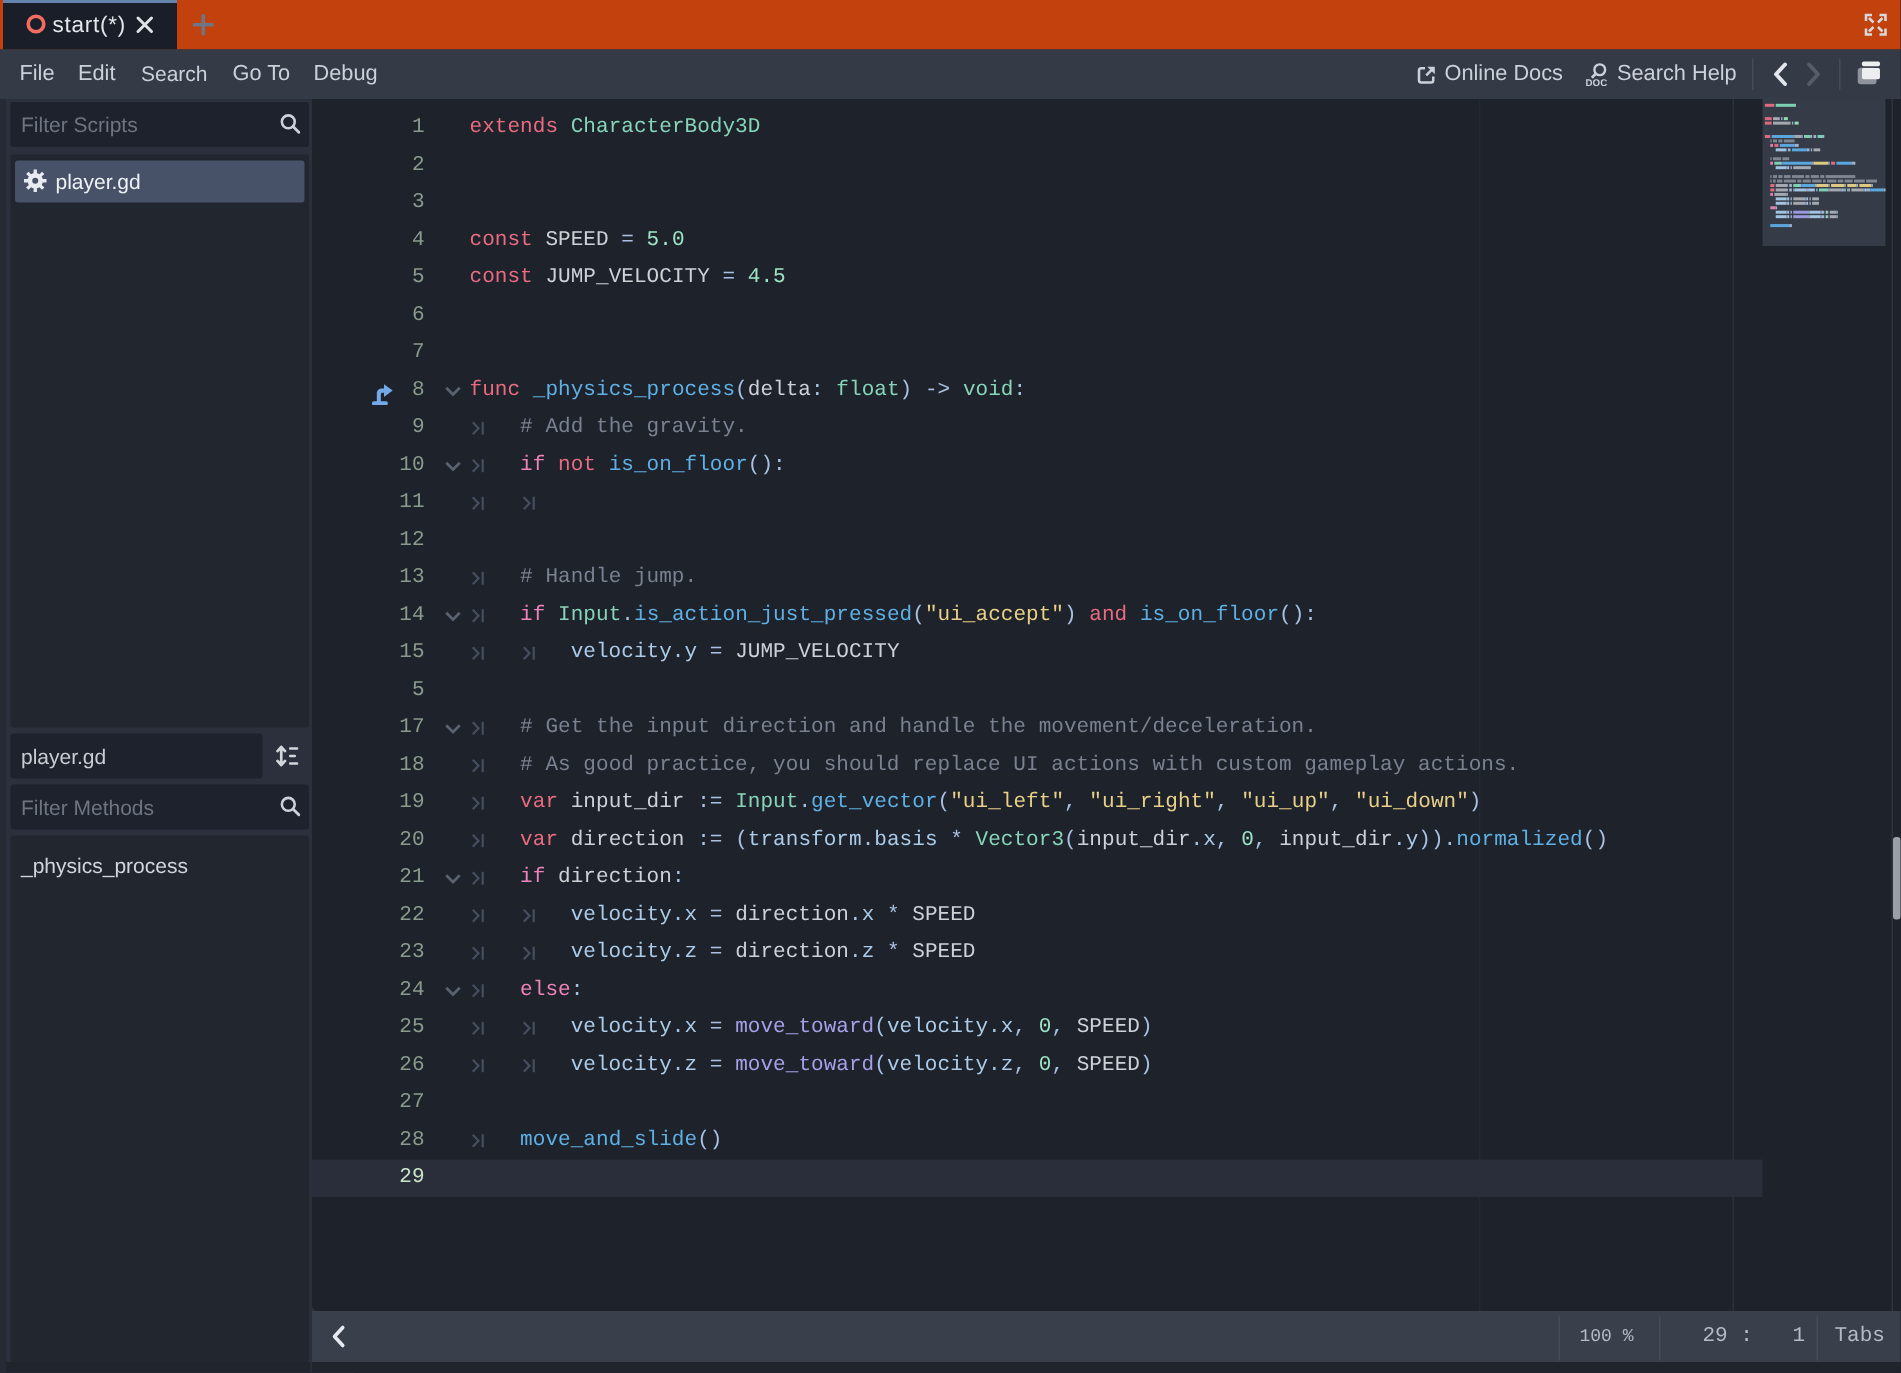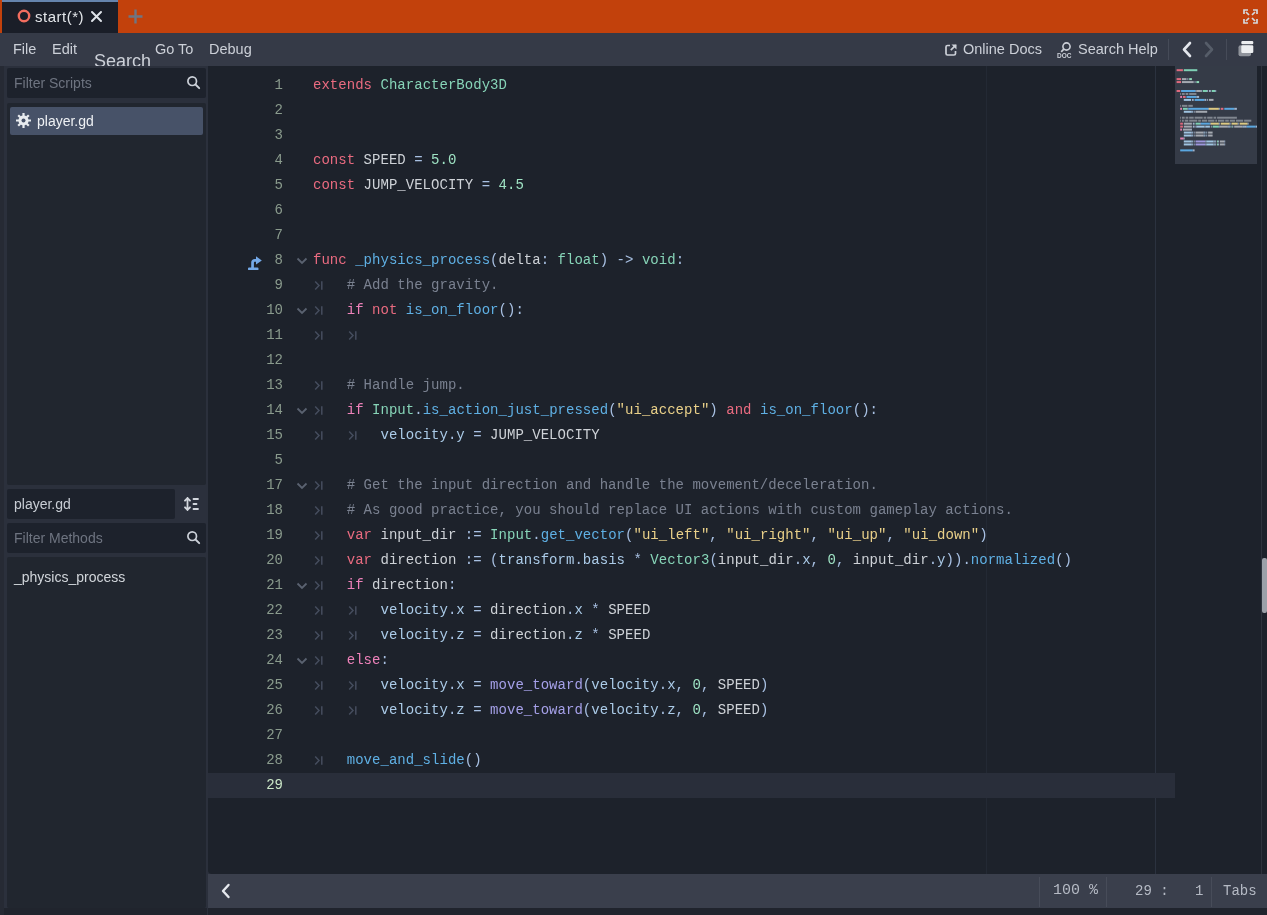--- a/index.html
+++ b/index.html
@@ -15,21 +15,21 @@
     <svg class="abs" style="left:1242px;top:8px" width="17" height="17" viewBox="0 0 17 17">
       <g stroke="#d6dade" stroke-width="1.7" fill="#d6dade">
         <path d="M2 6 V2 H6 M11 2 H15 V6 M15 11 V15 H11 M6 15 H2 V11" fill="none"></path>
         <path d="M4 4 L7 7 M13 4 L10 7 M13 13 L10 10 M4 13 L7 10"></path>
       </g>
     </svg>
   </div>
 <div class="abs" style="left:0;top:33px;width:1267px;height:33px;background:#353a47">
     <div class="abs" style="left:13px;top:0;height:33px;line-height:33px;font-size:14.5px;color:#ccd0d8">File</div>
     <div class="abs" style="left:52px;top:0;height:33px;line-height:33px;font-size:14.5px;color:#ccd0d8">Edit</div>
-    <div class="abs" style="left:94px;top:12px;height:33px;line-height:33px;font-size:18px;color:#ccd0d8">Search</div>
+    <div class="abs" style="left:94px;top:0;height:33px;line-height:33px;font-size:14px;color:#ccd0d8">Search</div>
     <div class="abs" style="left:155px;top:0;height:33px;line-height:33px;font-size:14.5px;color:#ccd0d8">Go To</div>
     <div class="abs" style="left:209px;top:0;height:33px;line-height:33px;font-size:14.5px;color:#ccd0d8">Debug</div>
     <svg class="abs" style="left:944px;top:10px" width="14" height="14" viewBox="0 0 14 14">
       <path d="M6 2.5 H3.5 A1.5 1.5 0 0 0 2 4 V10.5 A1.5 1.5 0 0 0 3.5 12 H10 A1.5 1.5 0 0 0 11.5 10.5 V8" fill="none" stroke="#ccd0d8" stroke-width="1.7"></path>
       <path d="M7.5 1.5 H12.5 V6.5 Z" fill="#ccd0d8"></path>
       <path d="M11.8 2.2 L6.8 7.2" stroke="#ccd0d8" stroke-width="1.7"></path>
     </svg>
     <div class="abs" style="left:963px;top:0;height:33px;line-height:33px;font-size:14.5px;color:#ccd0d8">Online Docs</div>
     <svg class="abs" style="left:1056px;top:8px" width="18" height="18" viewBox="0 0 18 18">
       <circle cx="10.5" cy="5.5" r="3.6" fill="none" stroke="#ccd0d8" stroke-width="1.6"></circle>
@@ -452,17 +452,17 @@
   </svg>
 <div class="abs" style="left:1261px;top:66px;width:1px;height:808px;background:#2e333d"></div>
 <div class="abs" style="left:1262px;top:558px;width:5px;height:55px;background:#9ba0a8;border-radius:2px"></div>
 <div class="abs" style="left:208px;top:874px;width:1059px;height:34px;background:#3a3f4c">
     <svg class="abs" style="left:12px;top:9px" width="11" height="16" viewBox="0 0 11 16">
       <path d="M8.5 2 L3 8 L8.5 14" fill="none" stroke="#e6e9ee" stroke-width="2.4" stroke-linecap="round" stroke-linejoin="round"></path>
     </svg>
     <div class="abs" style="left:831px;top:3px;width:1px;height:30px;background:#474c59"></div>
     <div class="abs" style="left:898px;top:3px;width:1px;height:30px;background:#474c59"></div>
     <div class="abs" style="left:1003px;top:3px;width:1px;height:30px;background:#474c59"></div>
-    <div class="abs" style="left:845px;top:0;height:34px;line-height:34px;font-size:15px;color:#b5bac4;font-family:Liberation Mono,monospace">100 %</div>
+    <div class="abs" style="left:845px;top:0;height:34px;line-height:34px;font-size:12px;color:#b5bac4;font-family:Liberation Mono,monospace">100 %</div>
     <div class="abs" style="left:927px;top:0;height:34px;line-height:34px;font-size:14px;color:#b5bac4;font-family:Liberation Mono,monospace">29 :</div>
     <div class="abs" style="left:987px;top:0;height:34px;line-height:34px;font-size:14px;color:#b5bac4;font-family:Liberation Mono,monospace">1</div>
     <div class="abs" style="left:1015px;top:0;height:34px;line-height:34px;font-size:14px;color:#b5bac4;font-family:Liberation Mono,monospace">Tabs</div>
   </div>
 <div class="abs" style="left:208px;top:908px;width:1059px;height:7px;background:#20242d"></div>
 </body></html>

